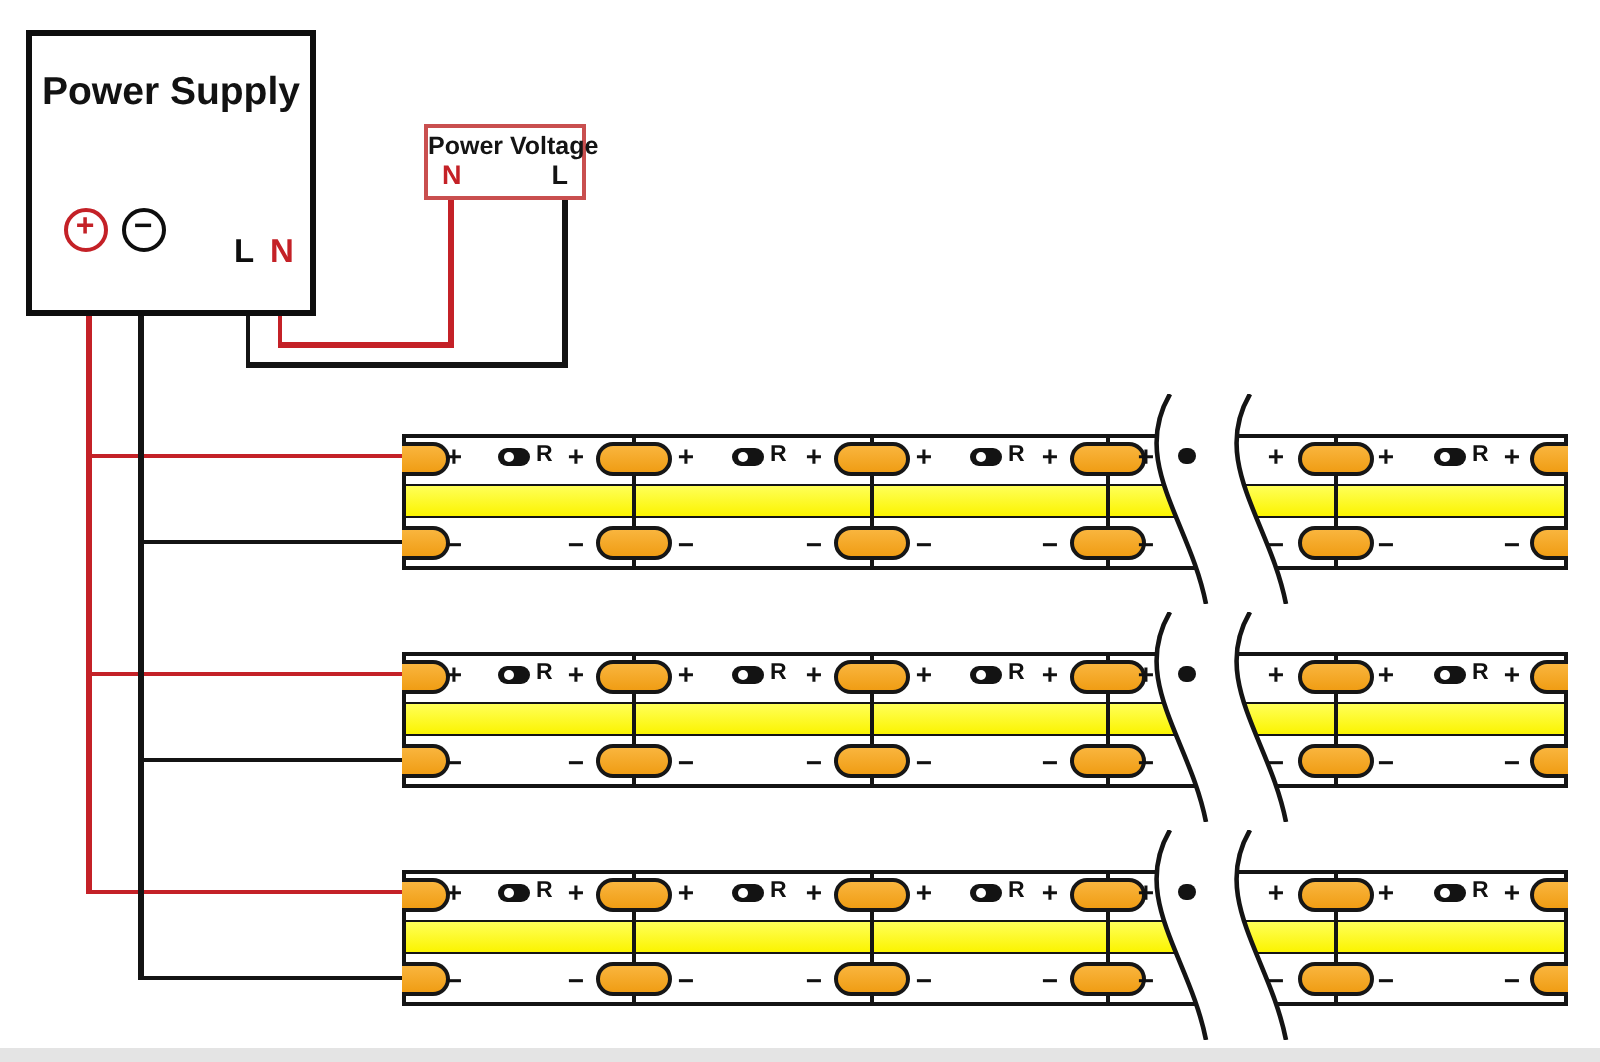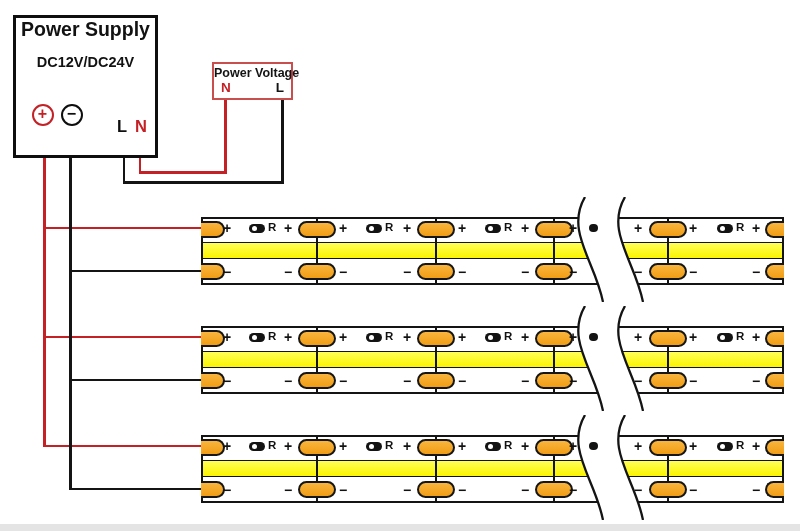--- a/index.html
+++ b/index.html
@@ -10,21 +10,21 @@
   .wire{position:absolute;}
   .wire.red{background:var(--red);}
   .wire.blk{background:var(--black);}
   .dot{position:absolute;width:10px;height:10px;border-radius:50%;}
   .dot.red{background:var(--red);}
   .dot.blk{background:var(--black);}
 
   
   .ps-box{position:absolute;left:13px;top:15px;width:145px;height:143px;background:#fff;
           border:3.5px solid #0e0e0e;box-sizing:border-box;z-index:4;}
-  .ps-title{text-align:center;font-size:19.5px;font-weight:bold;color:#121212;}
+  .ps-title{text-align:center;margin-top:17px;font-size:19.5px;font-weight:bold;color:#121212;}
   .ps-voltage{text-align:center;margin-top:13px;font-size:14.5px;font-weight:bold;color:#121212;}
   .term{position:absolute;width:22px;height:22px;border-radius:50%;box-sizing:border-box;
         display:flex;align-items:center;justify-content:center;font-weight:bold;
         font-size:16px;line-height:1;background:#fff;padding-bottom:1px;}
   .term-plus{left:15.5px;top:85.5px;border:2.6px solid var(--red);color:var(--red);}
   .term-minus{left:44.5px;top:85.5px;border:2.6px solid #0e0e0e;color:#0e0e0e;}
   .ps-l{position:absolute;left:101px;top:99px;font-size:16.5px;font-weight:bold;color:#0e0e0e;}
   .ps-n{position:absolute;left:119px;top:99px;font-size:16.5px;font-weight:bold;color:var(--red);}
 
   
@@ -61,21 +61,20 @@
 
   .bottom-band{position:absolute;left:0;top:524px;width:800px;height:7px;background:var(--gray);}
 </style>
 </head>
 <body>
 
 <div class="canvas">
 
   <div class="ps-box">
     <div class="ps-title">Power Supply</div>
-    <div class="ps-voltage">DC12V/DC24V</div>
     <div class="term term-plus">
       <span>+</span>
     </div>
     <div class="term term-minus">
       <span>−</span>
     </div>
     <span class="ps-l">L</span>
     <span class="ps-n">N</span>
   </div>
 

